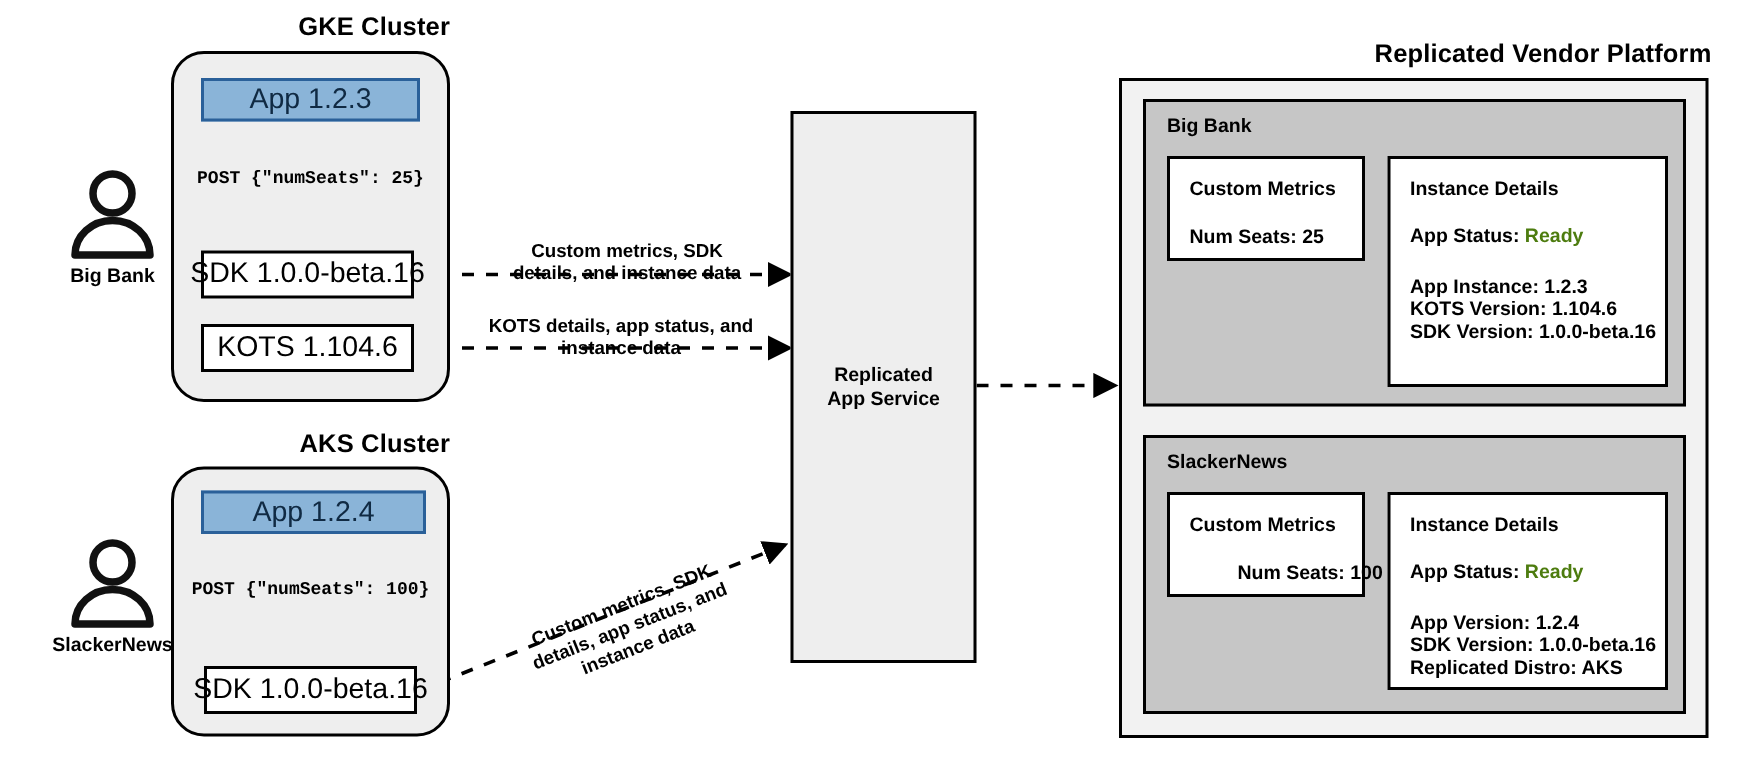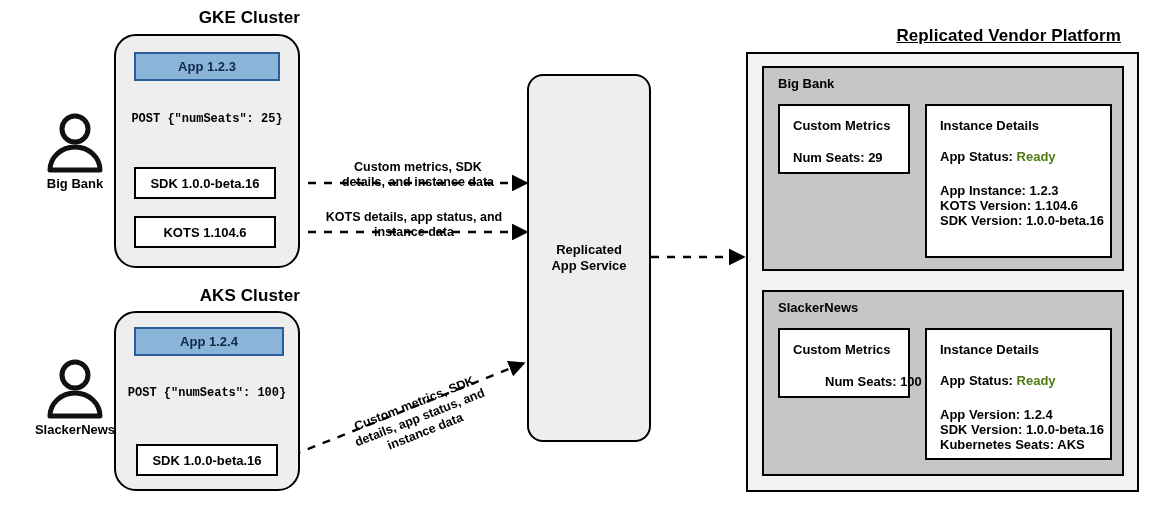--- a/index.html
+++ b/index.html
@@ -56,34 +56,34 @@
     box-sizing: border-box;
   }
   
   .node-box {
     box-sizing: border-box;
     border: 2px solid #000000;
     background: #ffffff;
     display: flex;
     align-items: center;
     justify-content: center;
-    font-size: 13px;
-    font-weight: bold;
+    font-size: 19px;
+    font-weight: normal;
     white-space: nowrap;
   }
   .node-box.app {
     background: #8ab4d8;
     border: 2px solid #2a6099;
     color: #102a43;
   }
   .service-box {
     box-sizing: border-box;
     background: #eeeeee;
     border: 2px solid #000000;
-    border-radius: 16px;
+    border-radius: 0;
     display: flex;
     align-items: center;
     justify-content: center;
     text-align: center;
     font-size: 13px;
     font-weight: bold;
     line-height: 16px;
   }
 
   
@@ -211,30 +211,30 @@
     <div>instance data</div>
   </div>
 
   <div class="abs service-box" style="left:527px; top:74px; width:124px; height:368px;">
     <div>
       <div>Replicated</div>
       <div>App Service</div>
     </div>
   </div>
 
-  <div class="abs title-label" style="left:728px; top:26px; width:393px;text-decoration:underline;">Replicated Vendor Platform</div>
+  <div class="abs title-label" style="left:748px; top:26px; width:393px;">Replicated Vendor Platform</div>
 
   <div class="abs platform-outer" style="left:746px; top:52px; width:393px; height:440px;"></div>
 
   <div class="abs tenant-box" style="left:762px; top:66px; width:362px; height:205px;"></div>
   <div class="abs tenant-name" style="left:778px; top:76px;">Big Bank</div>
 
   <div class="abs info-box" style="left:778px; top:104px; width:132px; height:70px;">
     <div class="abs info-heading" style="left:13px; top:12px;">Custom Metrics</div>
-    <div class="abs info-line" style="left:13px; top:44px;">Num Seats: 29</div>
+    <div class="abs info-line" style="left:13px; top:44px;">Num Seats: 25</div>
   </div>
 
   <div class="abs info-box" style="left:925px; top:104px; width:187px; height:154px;">
     <div class="abs info-heading" style="left:13px; top:12px;">Instance Details</div>
     <div class="abs info-line" style="left:13px; top:43px;">
       <span>App Status:</span>
       <span class="ready">Ready</span>
     </div>
     <div class="abs" style="left:13px; top:77px;">
       <div class="info-line">App Instance: 1.2.3</div>
@@ -253,17 +253,17 @@
 
   <div class="abs info-box" style="left:925px; top:328px; width:187px; height:132px;">
     <div class="abs info-heading" style="left:13px; top:12px;">Instance Details</div>
     <div class="abs info-line" style="left:13px; top:43px;">
       <span>App Status:</span>
       <span class="ready">Ready</span>
     </div>
     <div class="abs" style="left:13px; top:77px;">
       <div class="info-line">App Version: 1.2.4</div>
       <div class="info-line">SDK Version: 1.0.0-beta.16</div>
-      <div class="info-line">Kubernetes Seats: AKS</div>
+      <div class="info-line">Replicated Distro: AKS</div>
     </div>
   </div>
 
 </div>
 
 </body></html>

